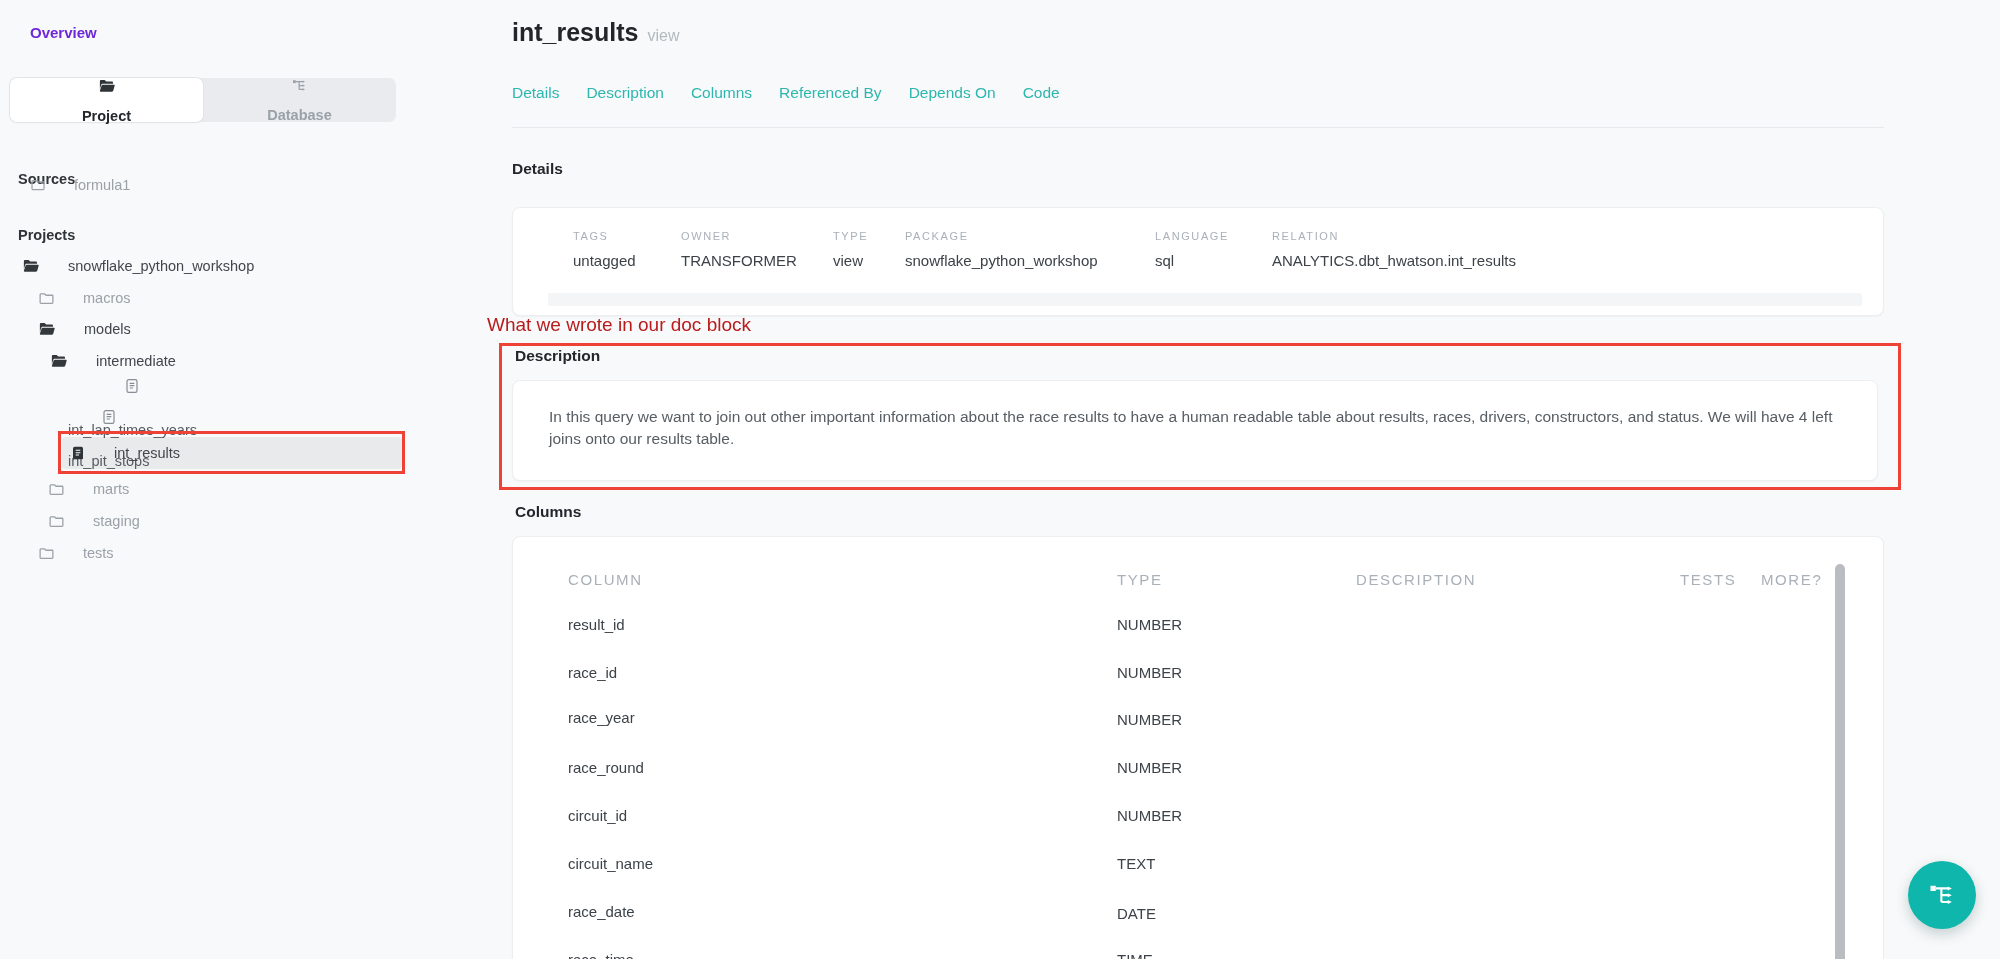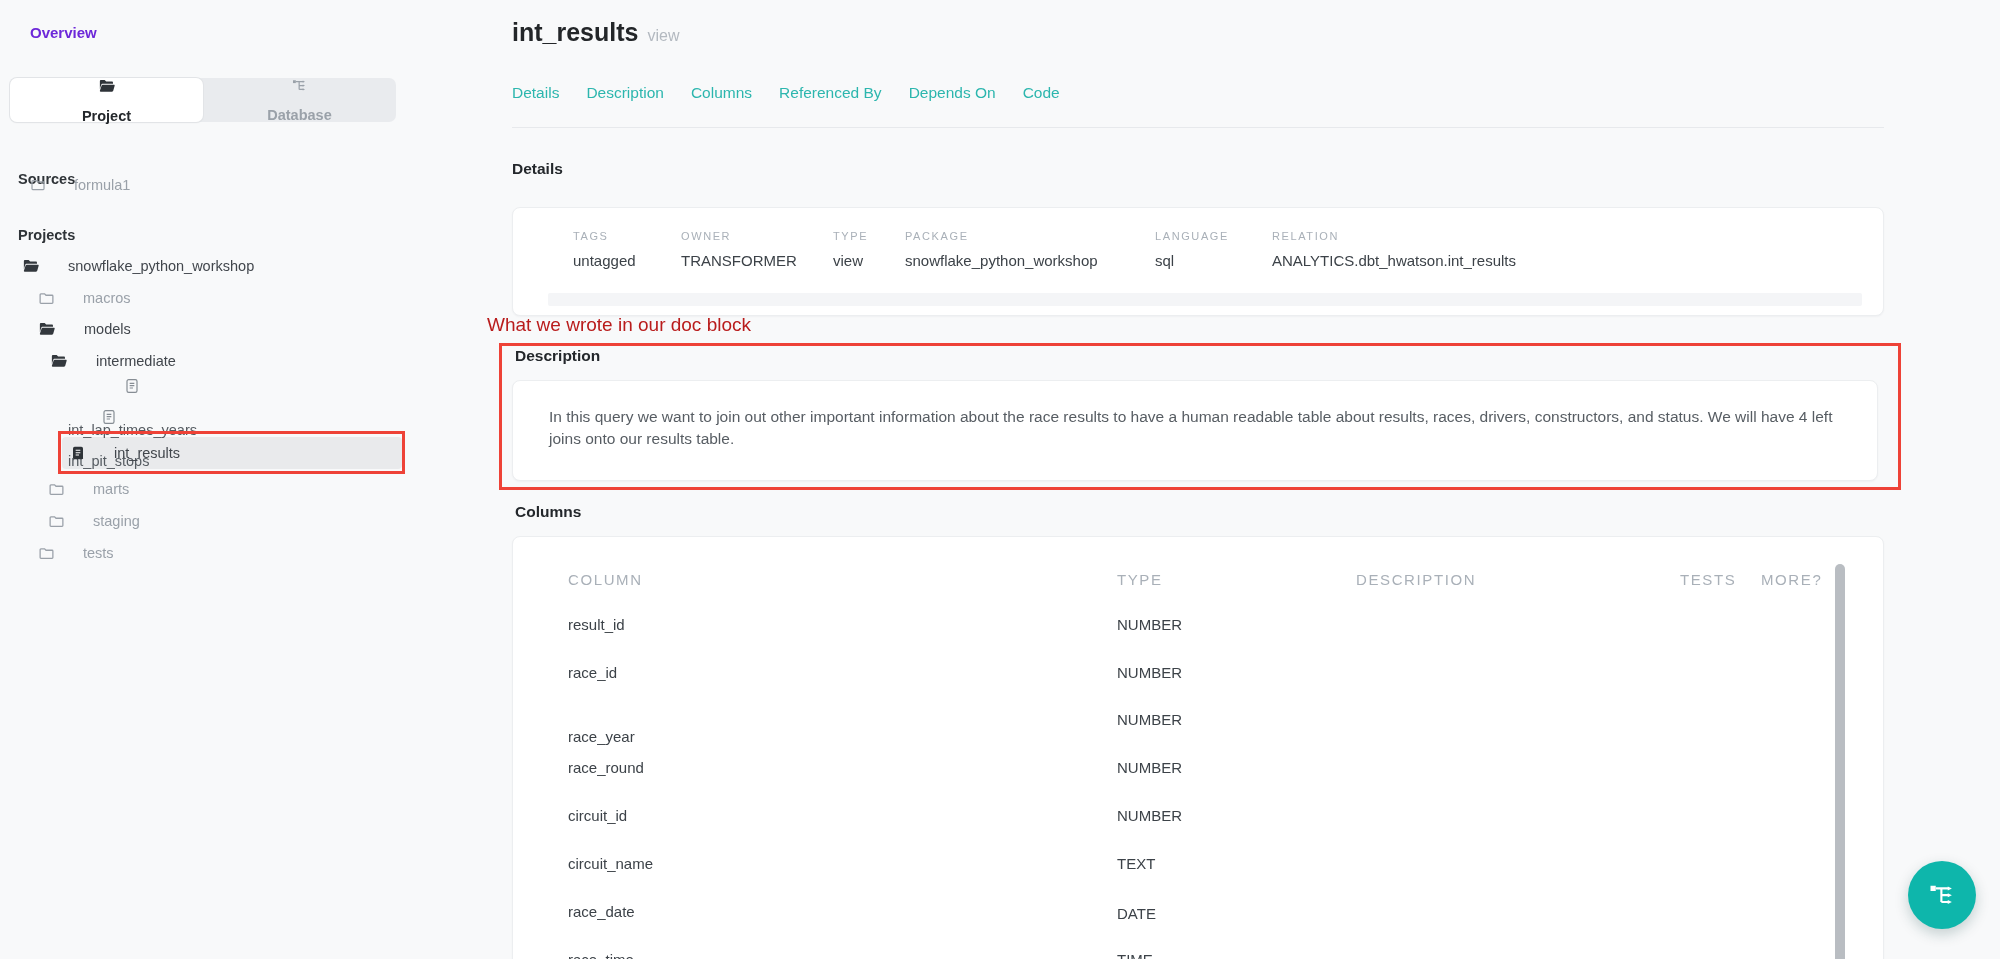--- a/index.html
+++ b/index.html
@@ -297,21 +297,21 @@
 
   <div>
     <div class="col-row-name off-name" style="top:79px;">result_id</div>
     <div class="col-row-type off-type" style="top:79px;">NUMBER</div>
   </div>
   <div>
     <div class="col-row-name off-name" style="top:127px;">race_id</div>
     <div class="col-row-type off-type" style="top:127px;">NUMBER</div>
   </div>
   <div>
-    <div class="col-row-name off-name" style="top:191px;">race_year</div>
+    <div class="col-row-name off-name" style="top:172px;">race_year</div>
     <div class="col-row-type off-type" style="top:174px;">NUMBER</div>
   </div>
   <div>
     <div class="col-row-name off-name" style="top:222px;">race_round</div>
     <div class="col-row-type off-type" style="top:222px;">NUMBER</div>
   </div>
   <div>
     <div class="col-row-name off-name" style="top:270px;">circuit_id</div>
     <div class="col-row-type off-type" style="top:270px;">NUMBER</div>
   </div>

